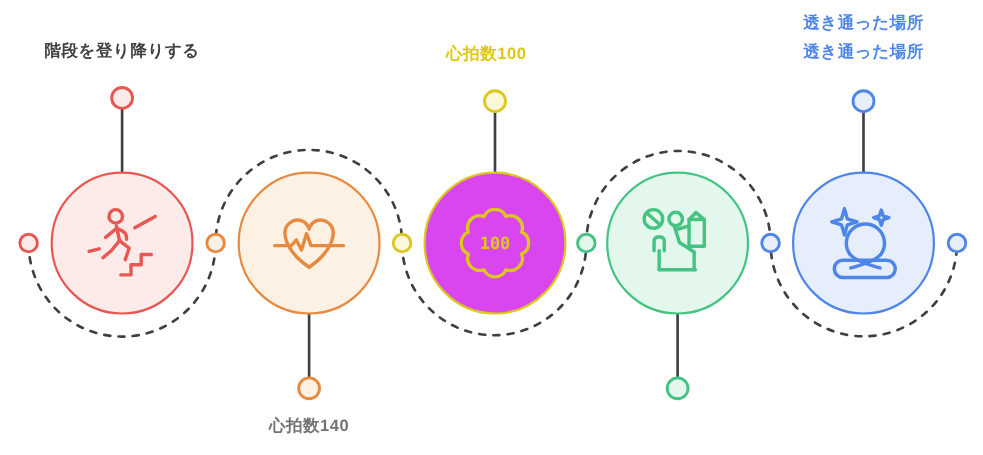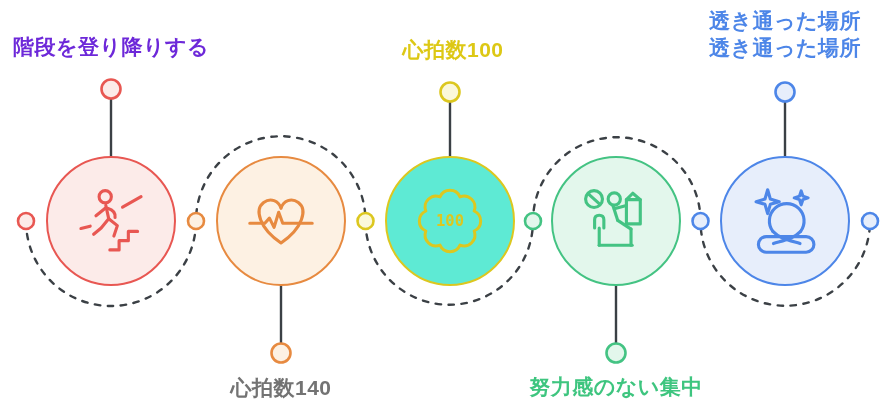--- a/index.html
+++ b/index.html
@@ -8,29 +8,29 @@
     font-family:"Liberation Sans","DejaVu Sans",sans-serif;
   }
   .wave-svg{position:absolute;left:0;top:0;}
   .step-circle{
     position:absolute;width:130px;height:130px;border-radius:50%;
     display:flex;align-items:center;justify-content:center;box-sizing:border-box;
     border:2.5px solid;
   }
   .c1{border-color:#e85752;background:#fcebe9;}
   .c2{border-color:#e78a40;background:#fdf1e3;}
-  .c3{border-color:#dcc71f;background:#5eead4;}
+  .c3{border-color:#dcc71f;background:#d946ef;}
   .c4{border-color:#44c383;background:#e3f7ec;}
   .c5{border-color:#4d86e8;background:#e7eefb;}
   .label{
     position:absolute;transform:translateX(-50%);
-    font-size:21px;font-weight:600;letter-spacing:.5px;white-space:nowrap;text-align:center;
+    font-size:15px;font-weight:600;letter-spacing:.5px;white-space:nowrap;text-align:center;
     line-height:27px;
   }
-  .t1{color:#6d28d9;}
+  .t1{color:#404040;}
   .t2{color:#737373;}
   .t3{color:#ddc815;}
   .t4{color:#3ec57f;}
   .t5{color:#4d86e8;}
   .icon{display:block;}
   .badge-num{
     font-family:"DejaVu Sans Mono","Liberation Mono",monospace;
     font-size:13px;font-weight:bold;
   }
 </style>
@@ -138,22 +138,21 @@
       <path d="M21.5 41 C27 47 35 48.5 45 51.5"></path>
       <path d="M45.5 41 C40 47 32 48.5 22 51.5"></path>
       <rect x="9" y="45.5" width="48" height="13.5" rx="6.75"></rect>
     </svg>
   </div>
 
   <div class="label t1" style="left:111px;top:33px;">階段を登り降りする</div>
 
   <div class="label t2" style="left:281px;top:374px;">心拍数140</div>
 
-  <div class="label t3" style="left:453px;top:36px;">心拍数100</div>
+  <div class="label t3" style="left:442px;top:36px;">心拍数100</div>
 
-  <div class="label t4" style="left:616px;top:373px;">努力感のない集中</div>
 
   <div class="label t5" style="left:785px;top:7px;">
     <span style="display:block;">透き通った場所</span>
     <span style="display:block;">透き通った場所</span>
   </div>
 
 </div>
 
 </body></html>

